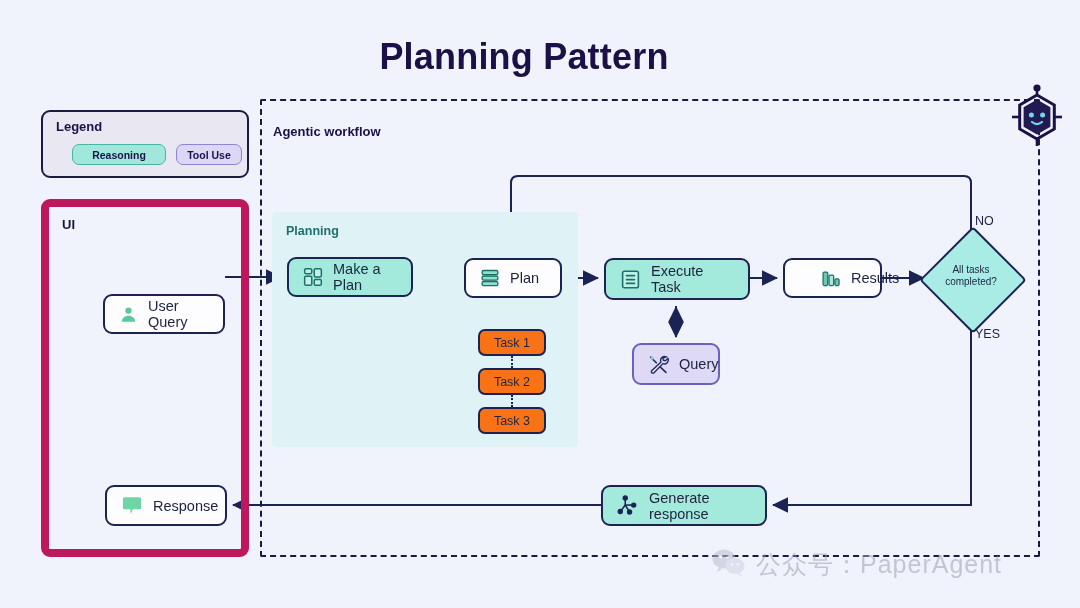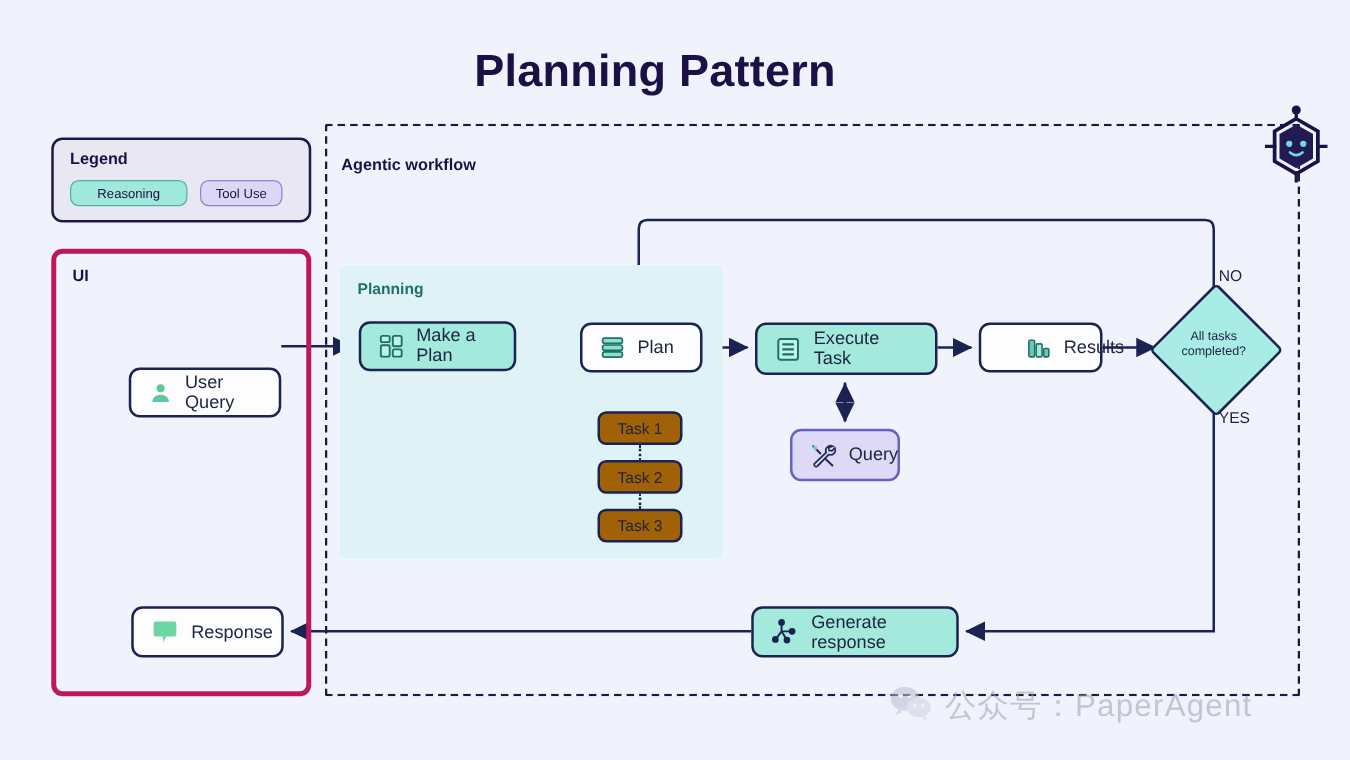--- a/index.html
+++ b/index.html
@@ -21,28 +21,28 @@
   }
 
   
   .legend-panel{
     left:41px;top:110px;width:208px;height:68px;
     background:#e8e7f2;border:2px solid #1b1b42;border-radius:9px;
   }
   .legend-title{left:13px;top:7px;font-size:13px;font-weight:700;color:#1b1146;}
   .chip{
     height:21px;border-radius:7px;display:flex;align-items:center;justify-content:center;
-    font-size:10.5px;font-weight:400;color:#1b1146;
+    font-size:10.5px;font-weight:700;color:#1b1146;margin-left:16px;
   }
   .chip-reasoning{left:13px;top:32px;width:94px;background:#9fe8db;border:1.5px solid #48b6a4;}
   .chip-tooluse{left:117px;top:32px;width:66px;background:#dcd7f6;border:1.5px solid #8d84d4;}
 
   .ui-panel{
     left:41px;top:199px;width:208px;height:358px;
-    background:transparent;border:4px solid #be185d;border-radius:9px;
+    background:transparent;border:8px solid #be185d;border-radius:9px;
   }
   .ui-title{left:13px;top:10px;font-size:13px;font-weight:700;color:#1b1146;}
 
   .agentic-panel{
     left:260px;top:99px;width:780px;height:458px;
     border:2px dashed #1b1b42;border-radius:2px;background:transparent;
   }
   .agentic-title{left:273px;top:124px;font-size:13px;font-weight:700;color:#1b1146;}
 
   .planning-region{
@@ -65,21 +65,21 @@
   .n-userquery{left:103px;top:257px;width:122px;height:40px;margin-top:37px;}
   .n-makeplan{left:287px;top:257px;width:126px;height:40px;}
   .n-plan{left:464px;top:258px;width:98px;height:40px;}
   .n-exec{left:604px;top:258px;width:146px;height:42px;}
   .n-tools{left:632px;top:343px;width:88px;height:42px;}
   .n-results{left:783px;top:258px;width:99px;height:40px;padding-left:36px;}
   .n-response{left:105px;top:485px;width:122px;height:41px;}
   .n-genresp{left:601px;top:485px;width:166px;height:41px;}
 
   .task{
-    border:2px solid #1b2353;border-radius:7px;background:#a16207;
+    border:2px solid #1b2353;border-radius:7px;background:#f97316;
     display:flex;align-items:center;justify-content:center;
     font-size:12.5px;color:#1d2340;width:68px;height:27px;
   }
   .t1{left:478px;top:329px;}
   .t2{left:478px;top:368px;}
   .t3{left:478px;top:407px;}
   .task-link{left:511px;width:0;border-left:2px dotted #1b2353;height:12px;}
   .tl1{top:356px;}
   .tl2{top:395px;}
 

